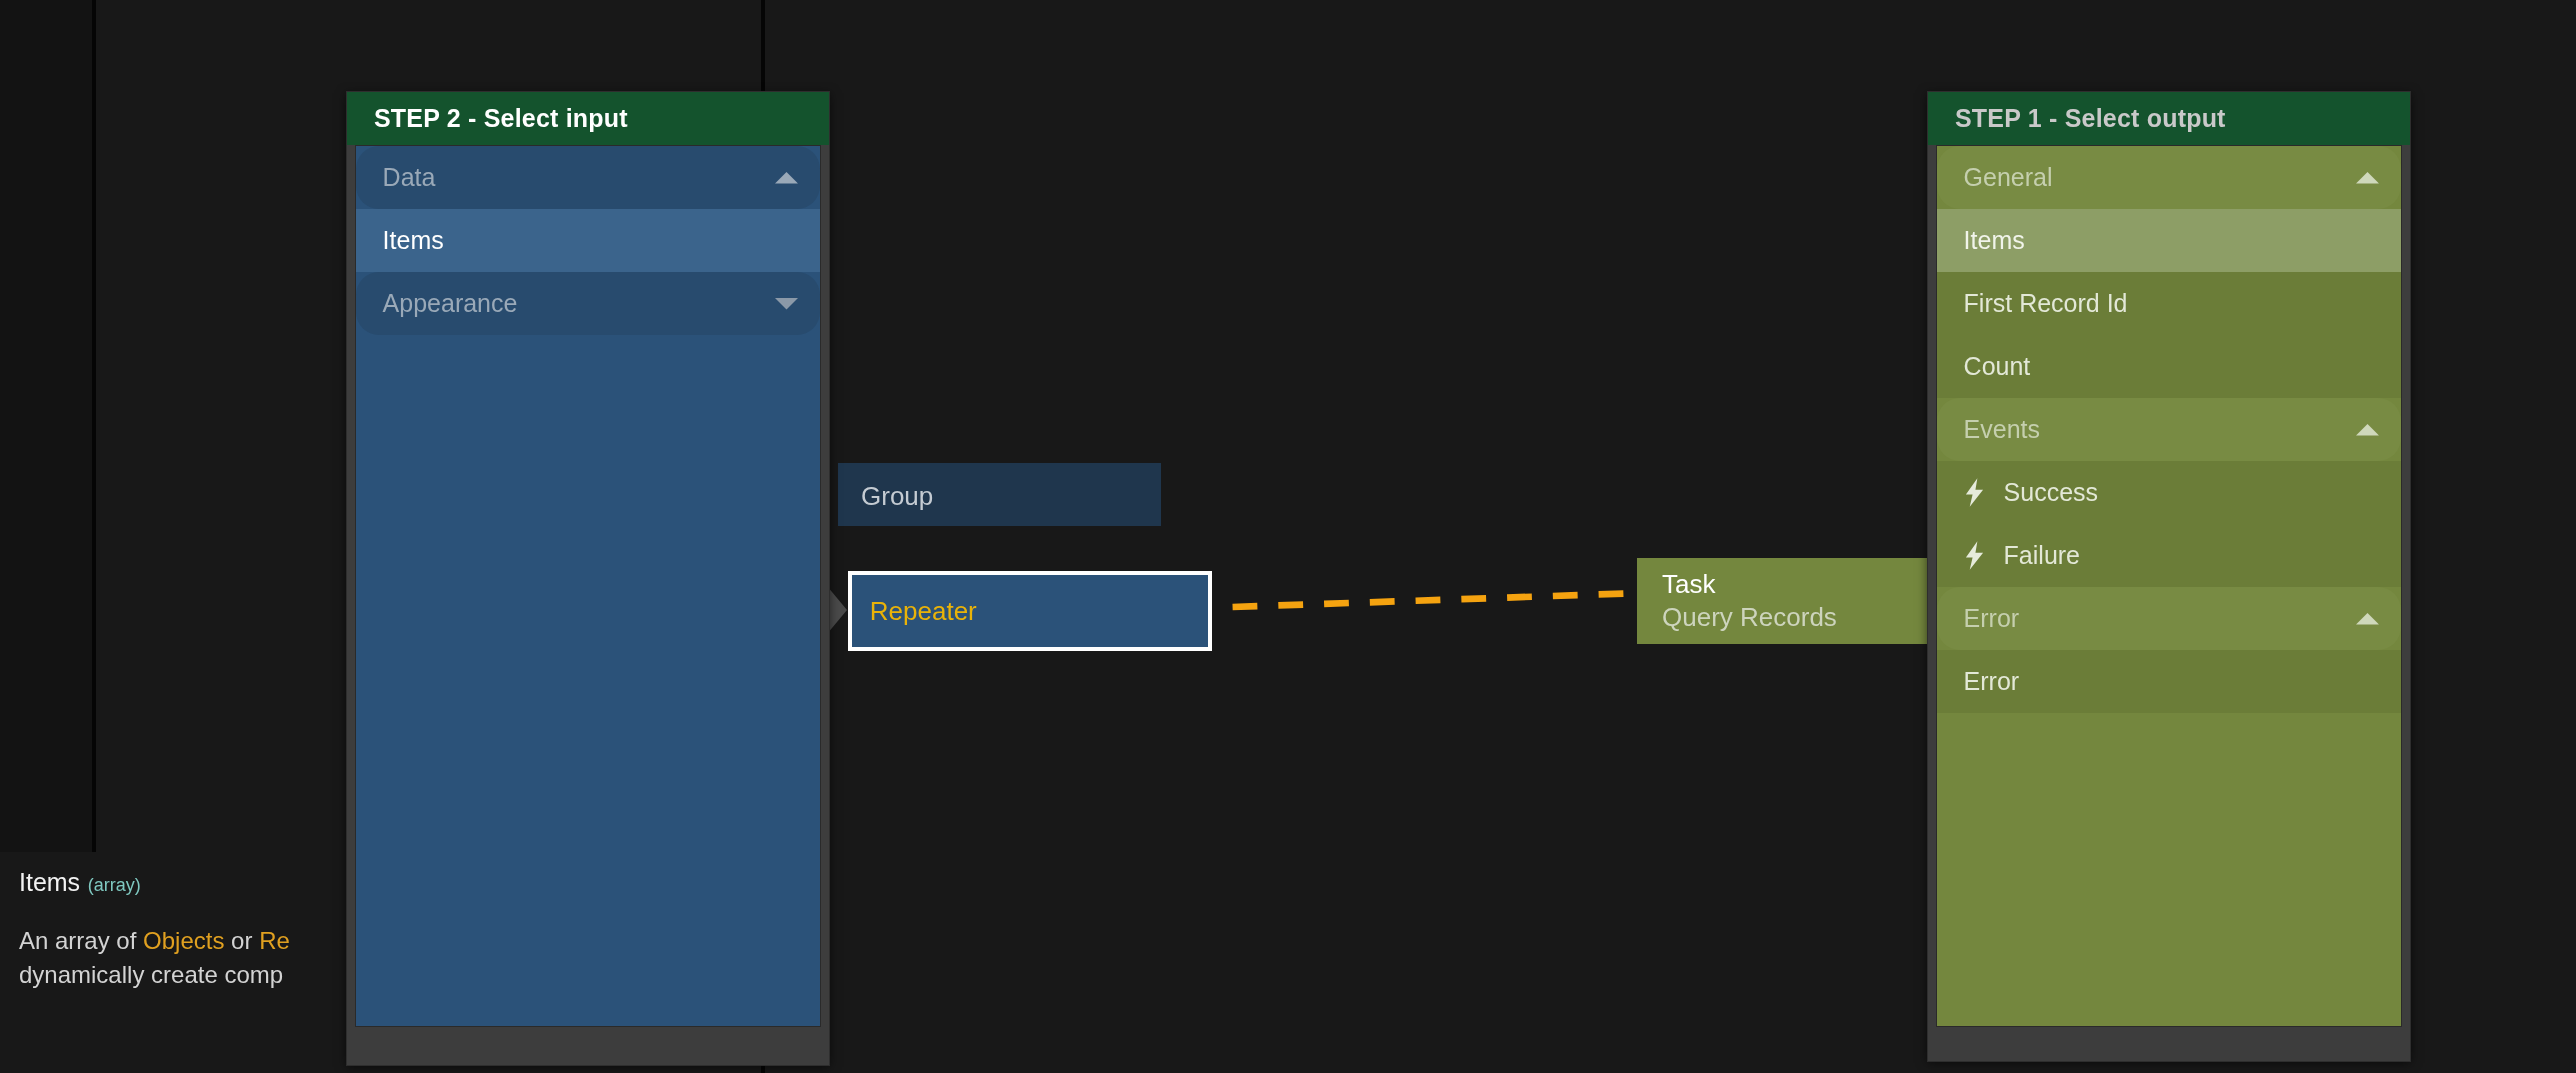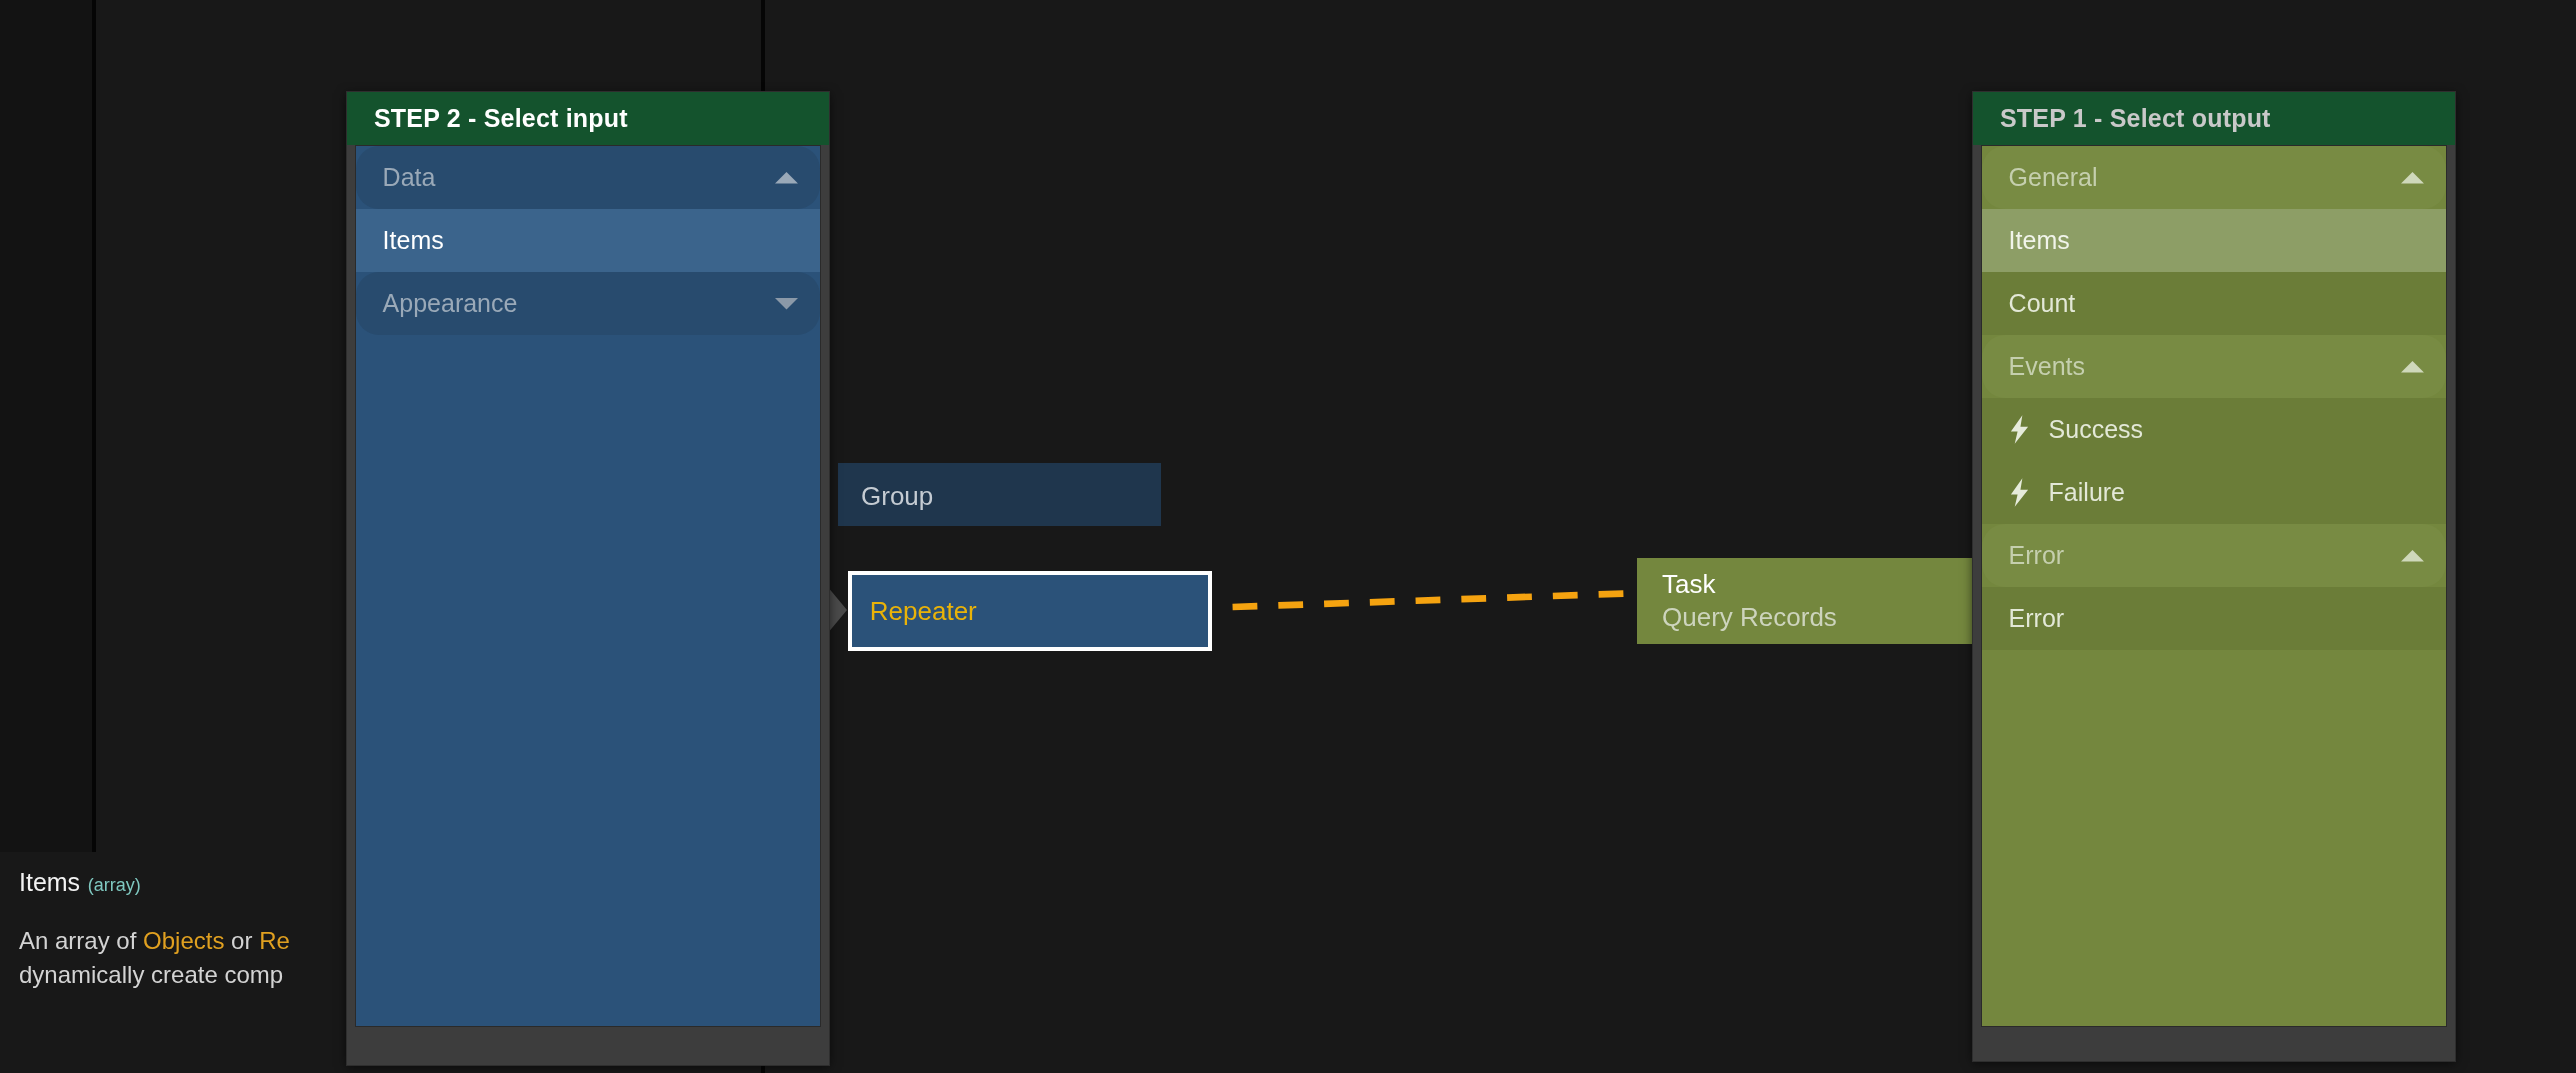--- a/index.html
+++ b/index.html
@@ -150,21 +150,21 @@
 
   
   #panel-input { left: 346px; top: 91px; width: 484px; height: 975px; }
   #panel-input .panel-header { color: #ffffff; }
   #panel-input .panel-body   { background: #2b5279; height: 880px; }
   #panel-input .sec-head     { background: #284b6e; color: #9aa9b8; }
   #panel-input .sec-item     { background: #2b5279; color: #ffffff; }
   #panel-input .sec-item.selected { background: #3b648c; color:#ffffff; }
 
   
-  #panel-output { left: 1972px; top: 91px; width: 484px; height: 971px; }
+  #panel-output { left: 1927px; top: 91px; width: 484px; height: 971px; }
   #panel-output .panel-header { color: #c9c9c9; }
   #panel-output .panel-body   { background: #74873e; height: 880px; }
   #panel-output .sec-head     { background: #788b43; color: #c5cfae; }
   #panel-output .sec-item     { background: #6b7d38; color: #e3e8d7; }
   #panel-output .sec-item.selected { background: #8d9e66; color: #f1f4ea; }
 
   
   #help {
     position: absolute;
     left: 19px; top: 868px;
@@ -272,20 +272,23 @@
       <span class="caret">
         <svg width="25" height="15.3" viewBox="0 0 26 16">
             <polygon points="13,2 25,14 1,14" fill="#cfd8bb"></polygon>
           </svg>
       </span>
     </div>
     <div class="sec-item selected">
       <span>Items</span>
     </div>
     <div class="sec-item">
+      <span>First Record Id</span>
+    </div>
+    <div class="sec-item">
       <span>Count</span>
     </div>
 
     <div class="sec-head">
       <span>Events</span>
       <span class="caret">
         <svg width="25" height="15.3" viewBox="0 0 26 16">
             <polygon points="13,2 25,14 1,14" fill="#cfd8bb"></polygon>
           </svg>
       </span>

